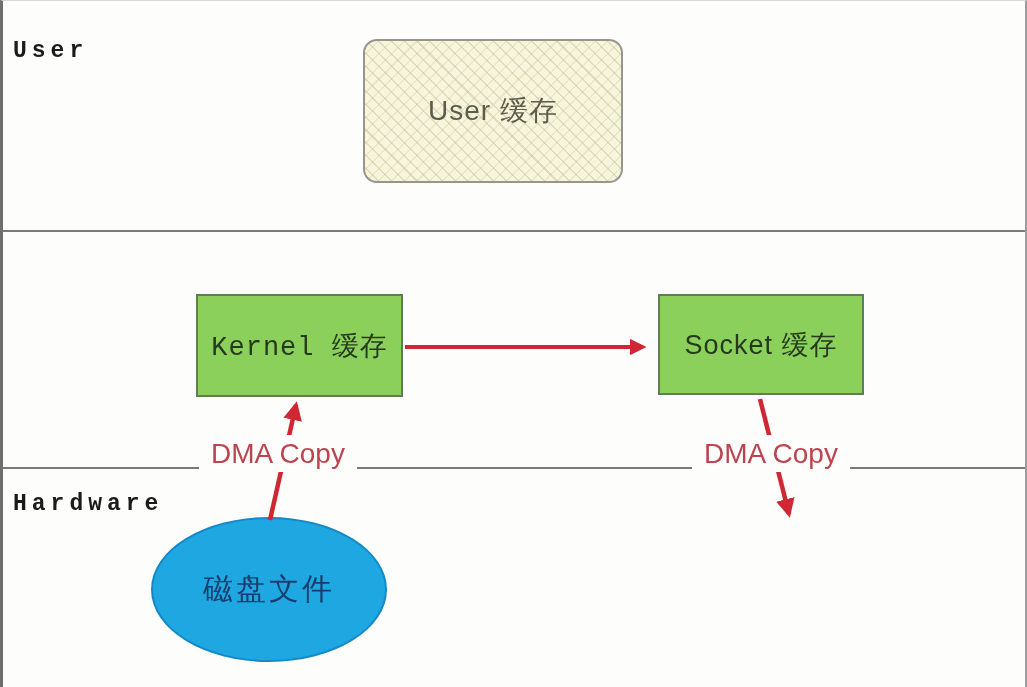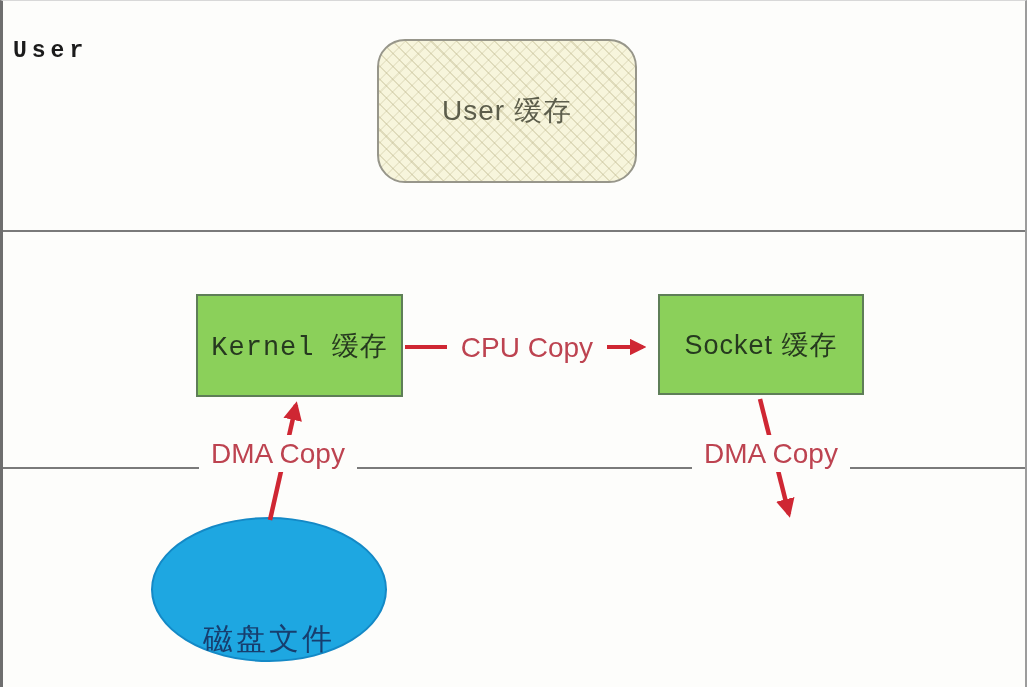--- a/index.html
+++ b/index.html
@@ -34,23 +34,23 @@
   .layer-label.kernel{left:10px;top:247px;}
   .layer-label.hardware{left:10px;top:490px;}
 
   .node{
     position:absolute;
     display:flex;align-items:center;justify-content:center;
     box-sizing:border-box;
     z-index:4;
   }
   .node-user{
-    left:374px;top:38px;width:260px;height:144px;
+    left:360px;top:38px;width:260px;height:144px;
     border:2px solid var(--cream-border);
-    border-radius:28px;
+    border-radius:14px;
     background-color:var(--cream-fill);
     background-image:
       repeating-linear-gradient(45deg, rgba(185,178,135,.38) 0 1.5px, transparent 1.5px 9px),
       repeating-linear-gradient(135deg, rgba(185,178,135,.22) 0 1.5px, transparent 1.5px 9px);
     align-items: center;
   }
   .node-user .node-label{
     font-size:28px;color:var(--cream-text);letter-spacing:1px;
   }
   .node-green{
@@ -60,21 +60,20 @@
   .node-kernel{left:193px;top:293px;width:207px;height:103px;}
   .node-socket{left:655px;top:293px;width:206px;height:101px;}
   .node-green .node-label{
     font-size:27px;color:var(--green-text);letter-spacing:1px;
   }
   .node-kernel .node-label{font-family:"Liberation Mono", monospace;}
   .ellipse{
     border-radius:50%;
     background:var(--blue-fill);
     border:2px solid var(--blue-border);
-    align-items:flex-end;
   }
   .ellipse-disk{left:148px;top:516px;width:236px;height:145px;}
   .ellipse-net{left:669px;top:521px;width:242px;height:143px;}
   .ellipse .node-label{
     font-size:30px;color:var(--blue-text);letter-spacing:3px;
   }
 
   .arrow-svg{
     position:absolute;left:0;top:0;width:1027px;height:687px;
     z-index:5;pointer-events:none;
@@ -94,20 +93,21 @@
 </style>
 </head>
 <body>
 
 <div class="canvas">
 
   <div class="divider d1"></div>
   <div class="divider d2"></div>
 
   <div class="layer-label user">User</div>
+  <div class="layer-label hardware">Hardware</div>
 
   <div class="node node-user">
     <span class="node-label">User 缓存</span>
   </div>
 
   <div class="node node-green node-socket">
     <span class="node-label">Socket 缓存</span>
   </div>
 
   <div class="node node-green node-kernel">
@@ -123,17 +123,16 @@
     <defs>
       <marker id="arrowhead" viewBox="0 0 10 10" refX="8" refY="5" markerWidth="4.2" markerHeight="4.2" orient="auto-start-reverse">
         <path d="M0,0 L10,5 L0,10 z" style="fill:var(--accent-red)"></path>
       </marker>
     </defs>
     <line x1="402" y1="346" x2="640" y2="346" style="stroke:var(--accent-red)" stroke-width="4" marker-end="url(#arrowhead)"></line>
     <line x1="267" y1="519" x2="293" y2="404" style="stroke:var(--accent-red)" stroke-width="4.5" marker-end="url(#arrowhead)"></line>
     <line x1="757" y1="398" x2="786" y2="513" style="stroke:var(--accent-red)" stroke-width="4.5" marker-end="url(#arrowhead)"></line>
   </svg>
 
-  <div class="copy-label cpu">CPU Copy</div>
   <div class="copy-label dma-left">DMA Copy</div>
   <div class="copy-label dma-right">DMA Copy</div>
 
 </div>
 
 </body></html>

